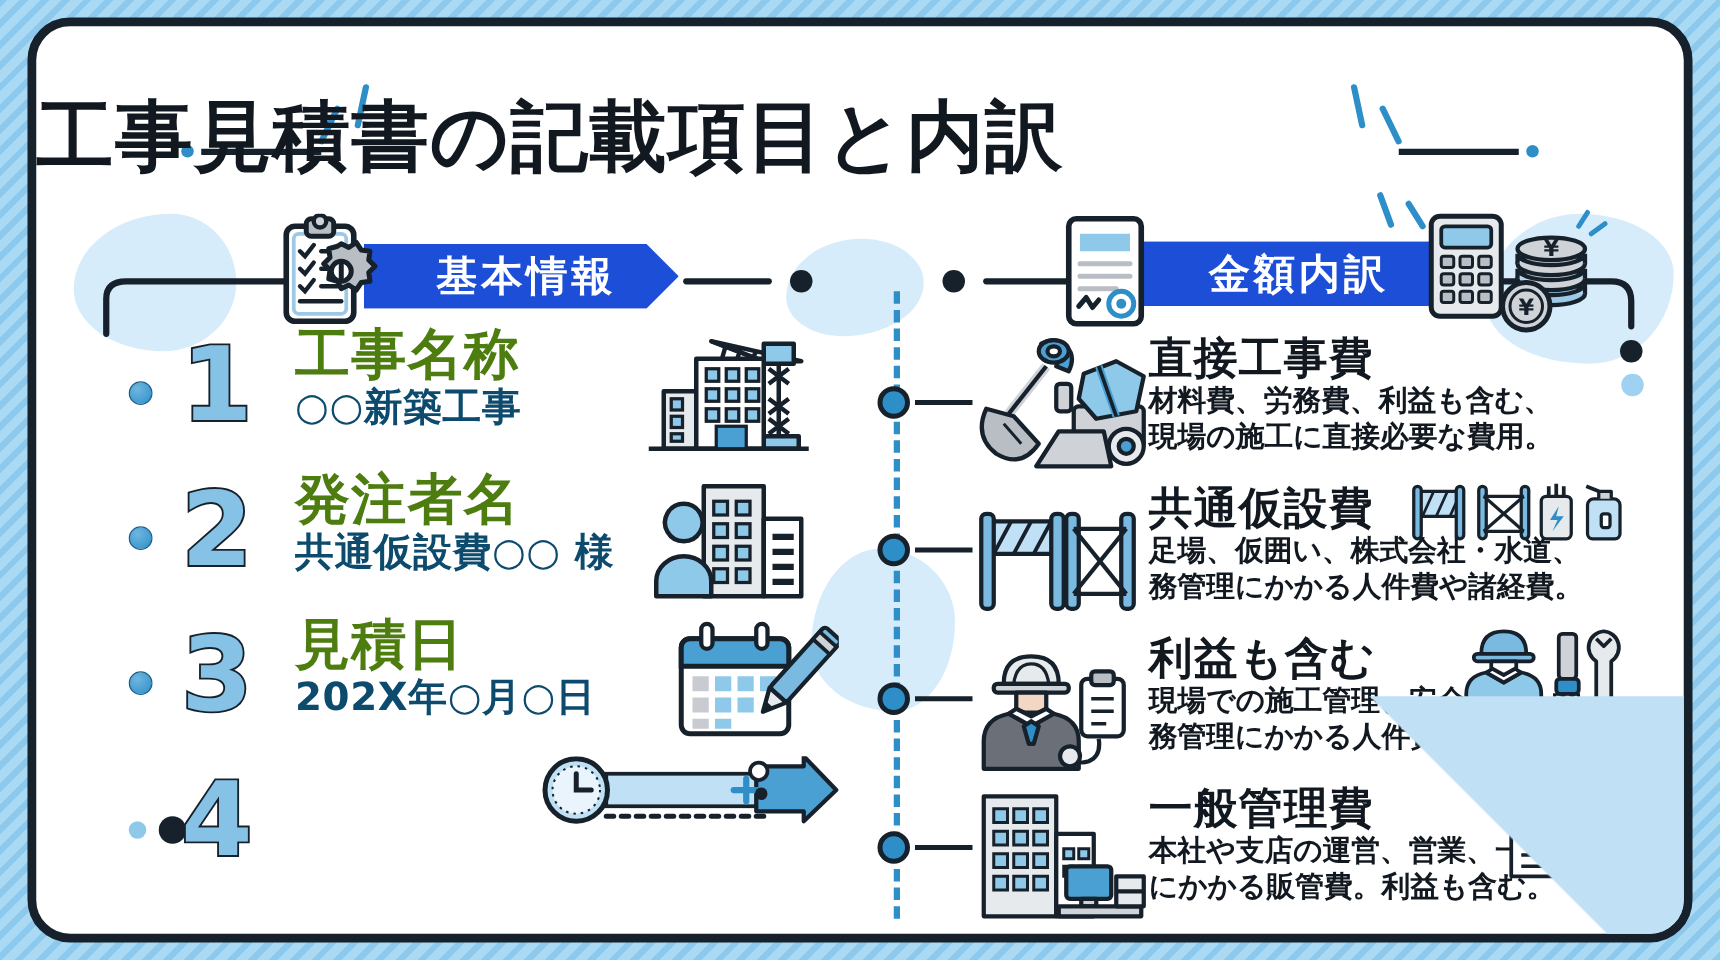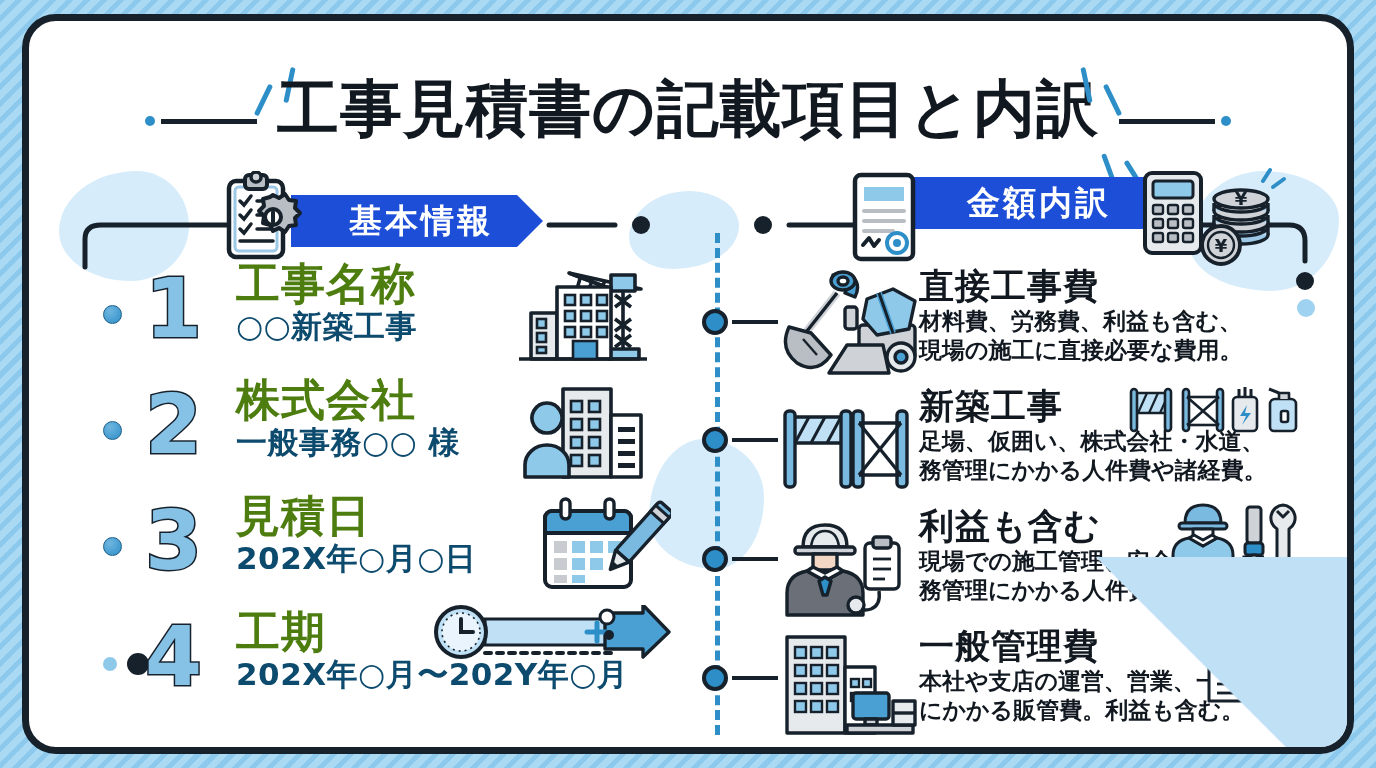--- a/index.html
+++ b/index.html
@@ -42,21 +42,20 @@
   .blob.b2 { left: 600px; top: 170px; width: 110px; height: 78px;  border-radius: 55% 45% 60% 40% / 60% 45% 55% 40%; }
   .blob.b3 { left: 1160px;top: 150px; width: 150px; height: 120px; border-radius: 50% 50% 45% 55% / 60% 40% 60% 40%; }
   .blob.b4 { left: 620px; top: 418px; width: 115px; height: 130px; border-radius: 48% 52% 42% 58% / 60% 45% 55% 40%; }
 
   
   #title-row {
     position: absolute; left: 0; top: 40px; width: 100%; height: 96px;
   }
   #page-title {
     position: absolute; left: 0; top: 0; width: 100%;
-    text-align: center;
     font-size: 62px; font-weight: 700; color: #111820;
     letter-spacing: 1px; line-height: 96px;
     white-space: nowrap;
   }
   .title-rule { position: absolute; top: 58px; height: 5px; background: #16212b; }
   .title-rule.left  { left: 132px; width: 96px; }
   .title-rule.right { right: 132px; width: 96px; }
   .title-dot { position: absolute; top: 55px; width: 10px; height: 10px; border-radius: 50%; background: #2e8fc8; }
   .title-dot.left  { left: 116px; }
   .title-dot.right { right: 116px; }
@@ -79,21 +78,21 @@
     position: absolute; height: 52px;
     background: #1d4ed8;
     display: flex; align-items: center;
     clip-path: polygon(0 0, calc(100% - 26px) 0, 100% 50%, calc(100% - 26px) 100%, 0 100%);
   }
   .banner .banner-label {
     color: #ffffff; font-size: 33px; font-weight: 700;
     padding-left: 58px; letter-spacing: 3px; white-space: nowrap;
   }
   #banner-basic { left: 262px; top: 174px; width: 252px; }
-  #banner-amount{ left: 880px; top: 156px; width: 282px; }
+  #banner-amount{ left: 880px; top: 172px; width: 282px; }
 
   
   #left-col { position: absolute; left: 52px; top: 236px; width: 600px; }
   .lrow { position: relative; height: 116px; }
   .lrow .bullet {
     position: absolute; left: 22px; top: 48px;
     width: 19px; height: 19px; border-radius: 50%;
     background: radial-gradient(circle at 35% 30%, #6fb6e0, #2e8fc8);
     border: 1px solid #1c5f88;
   }
@@ -306,22 +305,22 @@
             <rect x="62" y="80" width="24" height="18" fill="#4ba0d3"></rect>
           </g>
         </svg>
       </div>
     </div>
 
     <div class="lrow">
       <div class="bullet"></div>
       <div class="lnum">2</div>
       <div class="ltext">
-        <div class="ltitle">株式会社</div>
-        <div class="lsub">一般事務○○ 様</div>
+        <div class="ltitle">発注者名</div>
+        <div class="lsub">共通仮設費○○ 様</div>
       </div>
       <div class="licon" style="left:440px; top:8px;">
         <svg width="130" height="100" viewBox="0 0 130 100">
           <g stroke="#16212b" stroke-width="3.6" stroke-linejoin="round">
             <rect x="42" y="8" width="48" height="88" fill="#e7eaed"></rect>
             <rect x="90" y="34" width="30" height="62" fill="#fff"></rect>
           </g>
           <g fill="#8fc9ea" stroke="#16212b" stroke-width="2.6">
             <rect x="50" y="20" width="11" height="11"></rect>
               <rect x="68" y="20" width="11" height="11"></rect>
@@ -375,24 +374,20 @@
             <path d="M97 74 l4 8 l4 -8 Z" fill="#16212b"></path>
           </g>
         </svg>
       </div>
     </div>
 
     <div class="lrow">
       <div class="bullet soft-small"></div>
       <div class="bullet extra"></div>
       <div class="lnum">4</div>
-      <div class="ltext">
-        <div class="ltitle">工期</div>
-        <div class="lsub">202X年○月〜202Y年○月</div>
-      </div>
       <div class="licon" style="left:348px; top:0px;">
         <svg width="248" height="70" viewBox="0 0 248 70">
           <rect x="56" y="14" width="130" height="26" fill="#bfe0f5" stroke="#16212b" stroke-width="3"></rect>
           <path d="M176 8 L214 8 L214 0 L240 27 L214 52 L214 44 L176 44 Z" fill="#4ba0d3" stroke="#16212b" stroke-width="3.4" stroke-linejoin="round" transform="translate(0,0)"></path>
           <circle cx="32" cy="27" r="25" fill="#bfe0f5" stroke="#16212b" stroke-width="4"></circle>
           <circle cx="32" cy="27" r="19" fill="#e9f4fc" stroke="#16212b" stroke-width="1.6" stroke-dasharray="2 4"></circle>
           <path d="M32 14 V27 H44" fill="none" stroke="#16212b" stroke-width="4" stroke-linecap="round"></path>
           <line x1="56" y1="48" x2="186" y2="48" stroke="#16212b" stroke-width="4" stroke-dasharray="6 6" stroke-linecap="round"></line>
           <circle cx="178" cy="12" r="7" fill="#fff" stroke="#16212b" stroke-width="3"></circle>
           <g stroke="#2e8fc8" stroke-width="5" stroke-linecap="round">
@@ -457,21 +452,21 @@
             <rect x="72" y="2" width="10" height="76" rx="4" fill="#7ab9e0"></rect>
             <rect x="116" y="2" width="10" height="76" rx="4" fill="#7ab9e0"></rect>
             <line x1="78" y1="14" x2="120" y2="14"></line>
             <line x1="78" y1="66" x2="120" y2="66"></line>
             <line x1="78" y1="14" x2="120" y2="66"></line>
             <line x1="120" y1="14" x2="78" y2="66"></line>
           </g>
         </svg>
       </div>
       <div class="rtext">
-        <div class="rtitle">新築工事</div>
+        <div class="rtitle">共通仮設費</div>
         <div class="rdesc">足場、仮囲い、株式会社・水道、</div>
         <div class="rdesc">務管理にかかる人件費や諸経費。</div>
       </div>
       <div class="ricon-right" style="left:356px; top:-2px;">
         <svg width="178" height="50" viewBox="0 0 178 50">
           <g stroke="#16212b" stroke-width="2.6" stroke-linejoin="round">
             <rect x="4" y="8" width="36" height="20" fill="#bfe0f5"></rect>
             <path d="M9 28 l9 -20 M20 28 l9 -20 M31 28 l9 -20" fill="none" stroke-width="2.2"></path>
             <rect x="2" y="4" width="6" height="42" rx="3" fill="#7ab9e0"></rect>
             <rect x="36" y="4" width="6" height="42" rx="3" fill="#7ab9e0"></rect>

